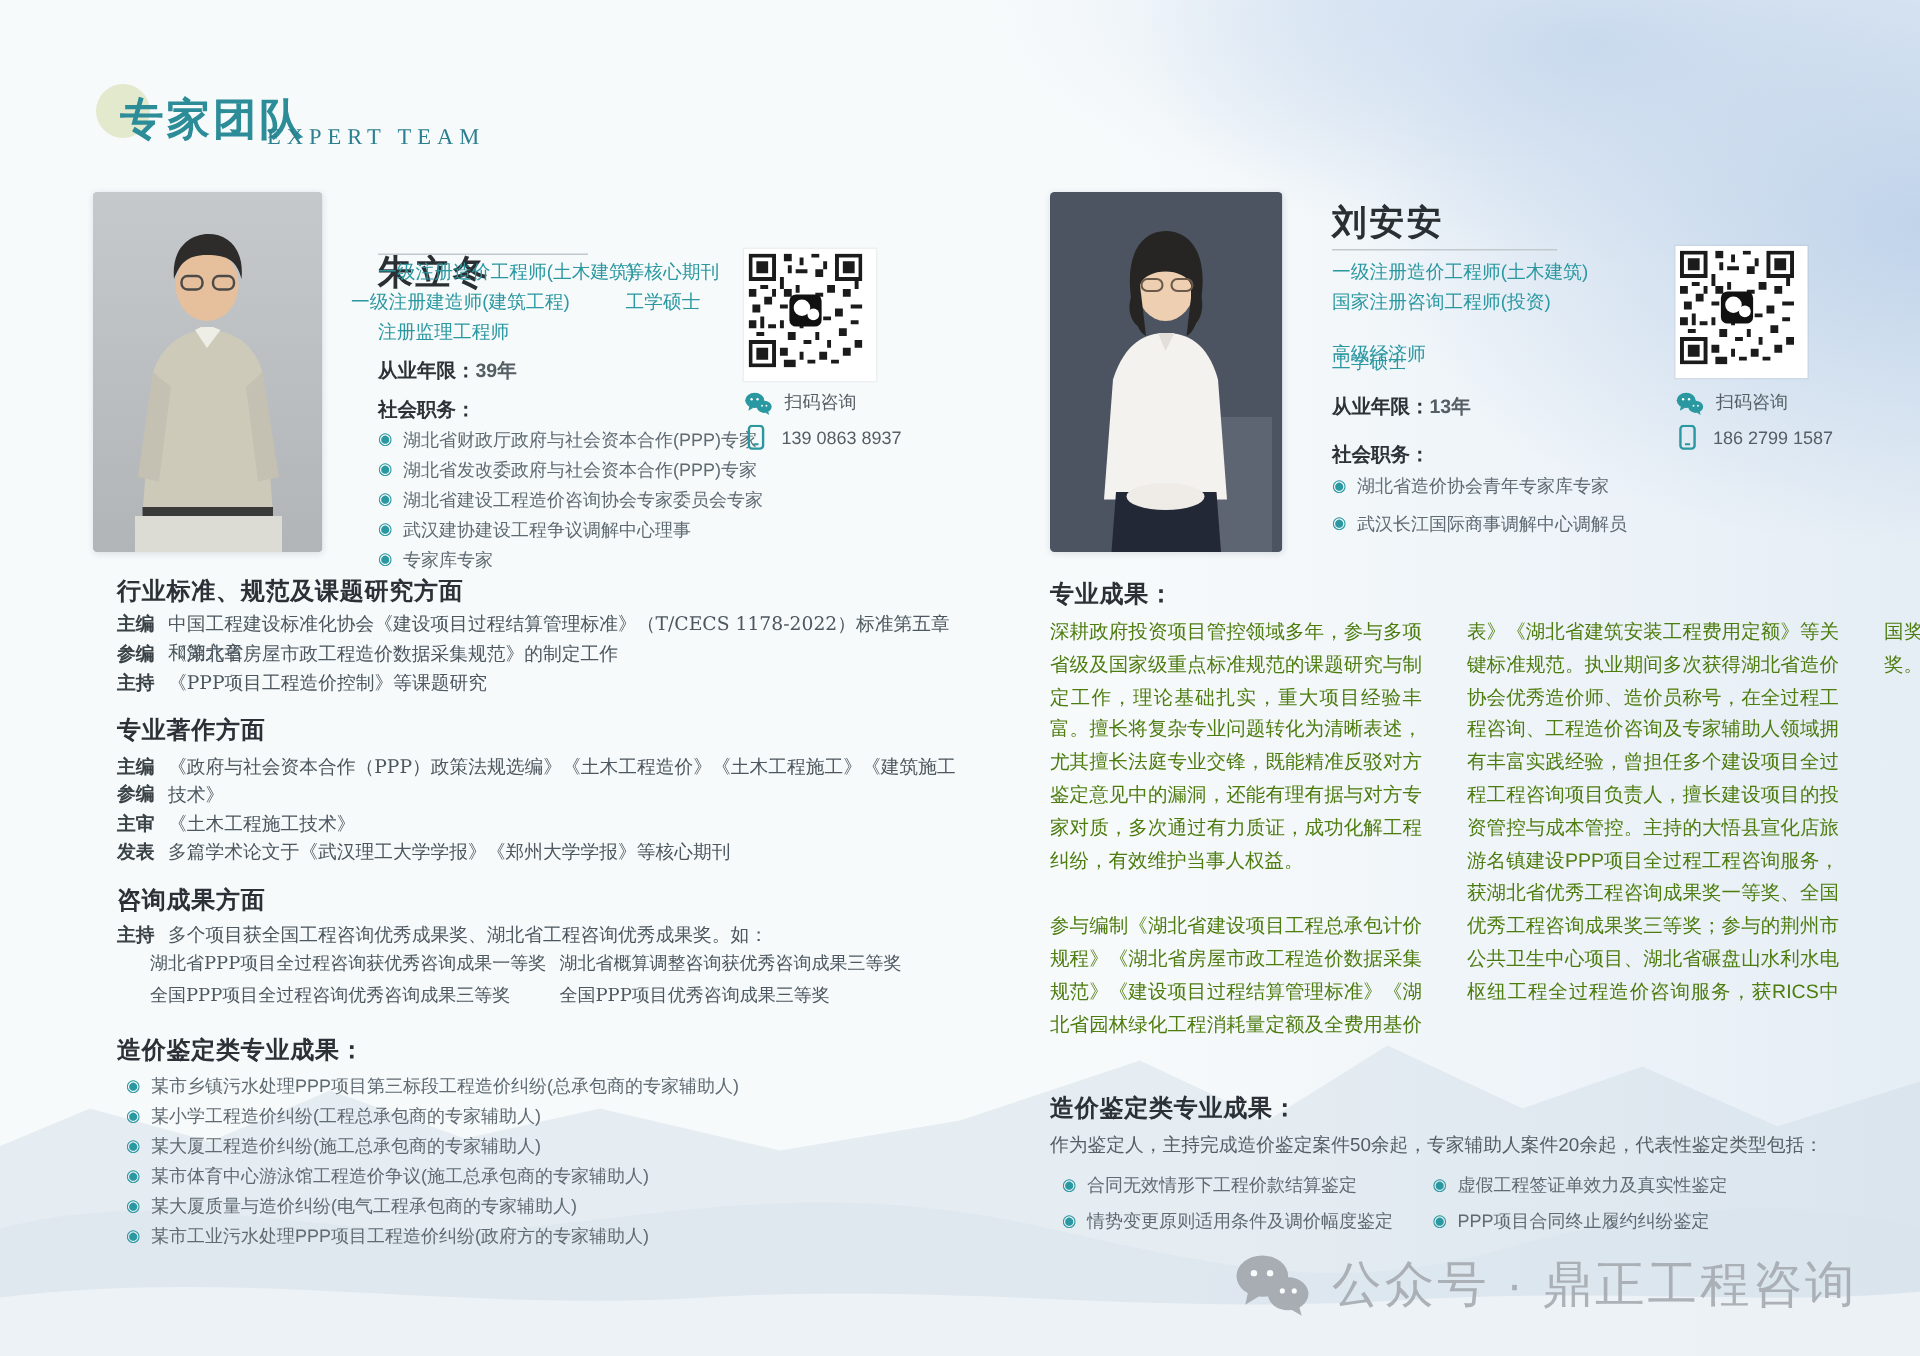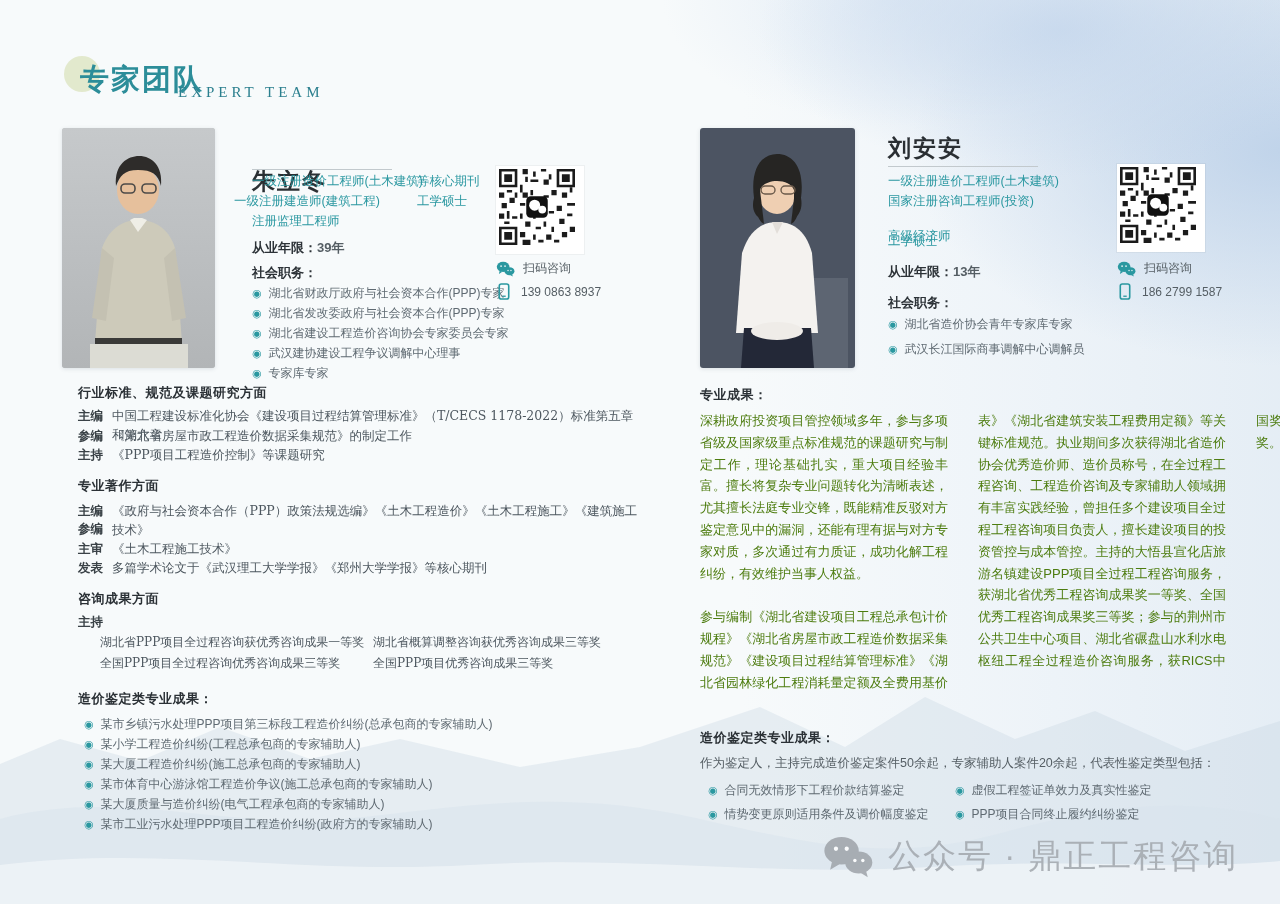--- a/index.html
+++ b/index.html
@@ -35,21 +35,21 @@
   .years-label,.social-label{font-size:13px;font-weight:bold;color:#2c3237;}
   .years-value{font-size:13px;color:#555e64;font-weight:bold;}
   .blist{list-style:none;margin:0;padding:0;}
   .blist li{display:flex;align-items:flex-start;margin:0 0 7px 0;font-size:12px;color:#5f6a72;line-height:13px;}
   .dot{color:#2a98a0;font-size:11px;margin-right:7px;line-height:13px;}
   
   .qr{width:82px;height:82px;background:#fff;padding:3px;box-shadow:0 0 0 1px rgba(0,0,0,.04);}
   .contact-row{display:flex;align-items:center;font-size:12px;color:#555e64;}
   .contact-row .cicon{color:#2a98a0;margin-right:8px;display:inline-flex;}
   
-  .sec-title{font-size:13px;font-weight:bold;color:#2b3136;letter-spacing:.5px;}
+  .sec-title{font-size:16px;font-weight:bold;color:#2b3136;letter-spacing:.5px;}
   .srow{display:flex;align-items:baseline;font-size:12.5px;line-height:19px;}
   .srow .slabel{font-weight:bold;color:#3a4247;margin-right:9px;white-space:nowrap;}
   .kai{font-family:"DejaVu Serif", serif;color:#4d575f;}
   .award{font-size:12px;color:#4d575f;font-family:"DejaVu Serif", serif;}
   
   .bio-cols{width:526px;height:284px;column-count:2;column-gap:30px;column-fill:auto;
     font-size:13px;line-height:21.8px;color:#4d7c0f;text-align:justify;}
   .bio-cols p{margin:0;}
   .bio-cols p.p2{margin-top:21.8px;}
   .intro-text{font-size:12.5px;color:#555e64;}
@@ -211,20 +211,21 @@
     <span class="kai">《土木工程施工技术》</span>
 </div>
 <div class="abs srow" style="left:78px;top:558px;width:560px;">
   <span class="slabel">发表</span>
     <span class="kai">多篇学术论文于《武汉理工大学学报》《郑州大学学报》等核心期刊</span>
 </div>
 
 <div class="abs sec-title" style="left:78px;top:590px;">咨询成果方面</div>
 <div class="abs srow" style="left:78px;top:613px;width:560px;">
   <span class="slabel">主持</span>
+    <span class="kai">多个项目获全国工程咨询优秀成果奖、湖北省工程咨询优秀成果奖。如：</span>
 </div>
 <div class="abs award" style="left:100px;top:634px;">湖北省PPP项目全过程咨询获优秀咨询成果一等奖</div>
 <div class="abs award" style="left:373px;top:634px;">湖北省概算调整咨询获优秀咨询成果三等奖</div>
 <div class="abs award" style="left:100px;top:655px;">全国PPP项目全过程咨询优秀咨询成果三等奖</div>
 <div class="abs award" style="left:373px;top:655px;">全国PPP项目优秀咨询成果三等奖</div>
 
 <div class="abs sec-title" style="left:78px;top:690px;">造价鉴定类专业成果：</div>
 <ul class="abs blist" style="left:84px;top:718px;">
   <li>
       <span class="dot">◉</span>

